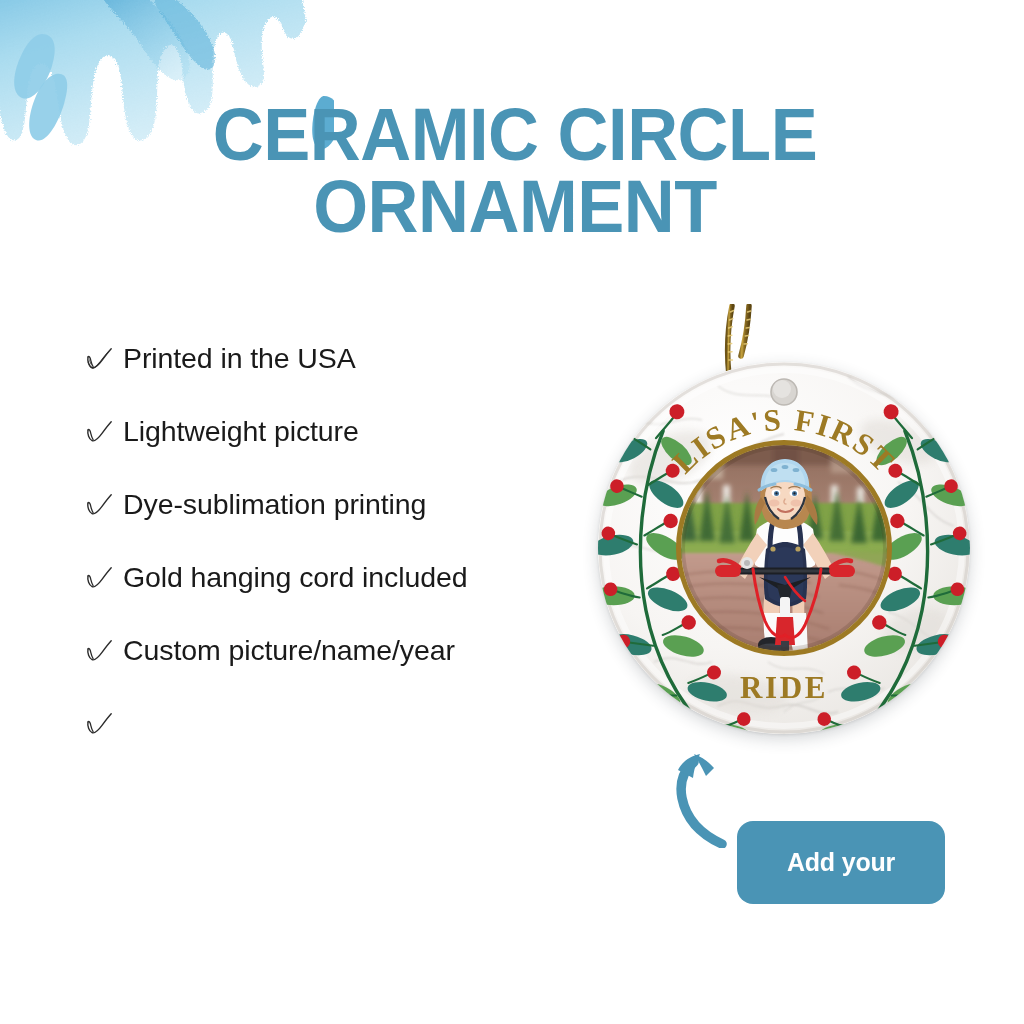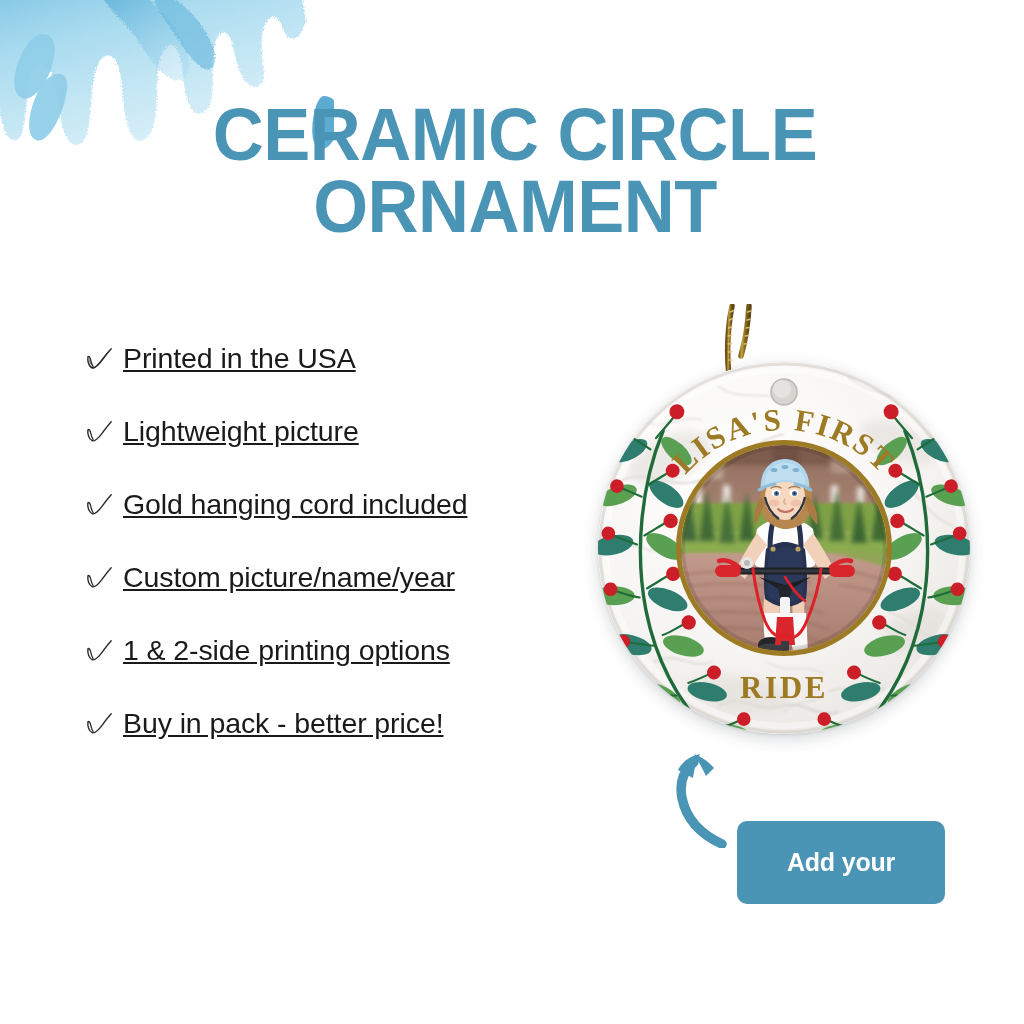--- a/index.html
+++ b/index.html
@@ -38,21 +38,20 @@
     display:flex; align-items:center;
     height:73px;
   }
   .check-icon { width:30px; flex:0 0 30px; margin-right:9px; display:flex; align-items:center; justify-content:center; }
   .feature-label {
     font-size:28.5px;
     color:#1a1a1a;
     font-weight:300;
     letter-spacing:-0.1px;
     white-space:nowrap;
-    text-decoration:underline;
   }
 
   
   .ornament-wrap { position:absolute; left:578px; top:300px; width:410px; height:460px; }
   .cord { position:absolute; left:128px; top:4px; width:70px; height:78px; }
   .disc {
     position:absolute; left:20px; top:62px; width:372px; height:372px;
     border-radius:50%;
     overflow:hidden;
     box-shadow:0 5px 16px rgba(40,50,60,0.20), 0 1px 3px rgba(0,0,0,0.10);
@@ -79,21 +78,21 @@
   }
   .sprigs { position:absolute; inset:0; z-index:2; pointer-events:none; }
   .arc-text { position:absolute; inset:0; z-index:5; pointer-events:none; }
 
   
   .arrow-cta { position:absolute; left:660px; top:748px; width:90px; height:100px; }
   .badge {
     position:absolute; left:737px; top:821px;
     width:208px; height:83px;
     background:#4a94b5;
-    border-radius:10px;
+    border-radius:16px;
     display:flex; flex-direction:column;
     align-items:center; justify-content:center;
     color:#ffffff;
     font-weight:bold;
     font-size:25px;
     line-height:1.18;
     text-align:center;
     letter-spacing:-0.2px;
   }
   .badge span { display:block; }
@@ -168,64 +167,63 @@
       <span class="check-icon">
         <svg width="28" height="24" viewBox="0 0 28 24" xmlns="http://www.w3.org/2000/svg">
           <path d="M3.0,10.0 C2.2,13.9 4.0,19.2 7.1,20.6 C10.1,21.9 13.5,18.1 17.2,13.1
                    C20.8,8.3 24.2,4.0 26.2,1.8" fill="none" stroke="#2b2b2b" stroke-width="1.4" stroke-linecap="round"></path>
           <path d="M3.0,10.0 C3.6,9.0 4.6,9.4 5.2,11.2 C5.9,13.4 6.4,17.2 8.1,19.6" fill="none" stroke="#2b2b2b" stroke-width="1.3" stroke-linecap="round"></path>
         </svg>
       </span>
       <span class="feature-label">Lightweight picture</span>
     </div>
 
-
     <div class="feature-row">
       <span class="check-icon">
         <svg width="28" height="24" viewBox="0 0 28 24" xmlns="http://www.w3.org/2000/svg">
           <path d="M3.0,10.0 C2.2,13.9 4.0,19.2 7.1,20.6 C10.1,21.9 13.5,18.1 17.2,13.1
                    C20.8,8.3 24.2,4.0 26.2,1.8" fill="none" stroke="#2b2b2b" stroke-width="1.4" stroke-linecap="round"></path>
           <path d="M3.0,10.0 C3.6,9.0 4.6,9.4 5.2,11.2 C5.9,13.4 6.4,17.2 8.1,19.6" fill="none" stroke="#2b2b2b" stroke-width="1.3" stroke-linecap="round"></path>
         </svg>
       </span>
-      <span class="feature-label">Gold hanging cord included</span>
+      <span class="feature-label">Dye-sublimation printing</span>
     </div>
 
     <div class="feature-row">
       <span class="check-icon">
         <svg width="28" height="24" viewBox="0 0 28 24" xmlns="http://www.w3.org/2000/svg">
           <path d="M3.0,10.0 C2.2,13.9 4.0,19.2 7.1,20.6 C10.1,21.9 13.5,18.1 17.2,13.1
                    C20.8,8.3 24.2,4.0 26.2,1.8" fill="none" stroke="#2b2b2b" stroke-width="1.4" stroke-linecap="round"></path>
           <path d="M3.0,10.0 C3.6,9.0 4.6,9.4 5.2,11.2 C5.9,13.4 6.4,17.2 8.1,19.6" fill="none" stroke="#2b2b2b" stroke-width="1.3" stroke-linecap="round"></path>
         </svg>
       </span>
-      <span class="feature-label">Custom picture/name/year</span>
+      <span class="feature-label">Gold hanging cord included</span>
     </div>
 
     <div class="feature-row">
       <span class="check-icon">
         <svg width="28" height="24" viewBox="0 0 28 24" xmlns="http://www.w3.org/2000/svg">
           <path d="M3.0,10.0 C2.2,13.9 4.0,19.2 7.1,20.6 C10.1,21.9 13.5,18.1 17.2,13.1
                    C20.8,8.3 24.2,4.0 26.2,1.8" fill="none" stroke="#2b2b2b" stroke-width="1.4" stroke-linecap="round"></path>
           <path d="M3.0,10.0 C3.6,9.0 4.6,9.4 5.2,11.2 C5.9,13.4 6.4,17.2 8.1,19.6" fill="none" stroke="#2b2b2b" stroke-width="1.3" stroke-linecap="round"></path>
         </svg>
       </span>
-      <span class="feature-label">1 &amp; 2-side printing options</span>
+      <span class="feature-label">Custom picture/name/year</span>
     </div>
 
     <div class="feature-row">
       <span class="check-icon">
         <svg width="28" height="24" viewBox="0 0 28 24" xmlns="http://www.w3.org/2000/svg">
           <path d="M3.0,10.0 C2.2,13.9 4.0,19.2 7.1,20.6 C10.1,21.9 13.5,18.1 17.2,13.1
                    C20.8,8.3 24.2,4.0 26.2,1.8" fill="none" stroke="#2b2b2b" stroke-width="1.4" stroke-linecap="round"></path>
           <path d="M3.0,10.0 C3.6,9.0 4.6,9.4 5.2,11.2 C5.9,13.4 6.4,17.2 8.1,19.6" fill="none" stroke="#2b2b2b" stroke-width="1.3" stroke-linecap="round"></path>
         </svg>
       </span>
-      <span class="feature-label">Buy in pack - better price!</span>
-    </div>
+    </div>
+
   </div>
 
   <div class="ornament-wrap">
 
     <svg class="cord" viewBox="0 0 70 78" xmlns="http://www.w3.org/2000/svg">
       <defs>
         <linearGradient id="cordg" x1="0" y1="0" x2="1" y2="0.3">
           <stop offset="0%" stop-color="#6d5418"></stop>
           <stop offset="35%" stop-color="#c9a53f"></stop>
           <stop offset="60%" stop-color="#8a6c22"></stop>

